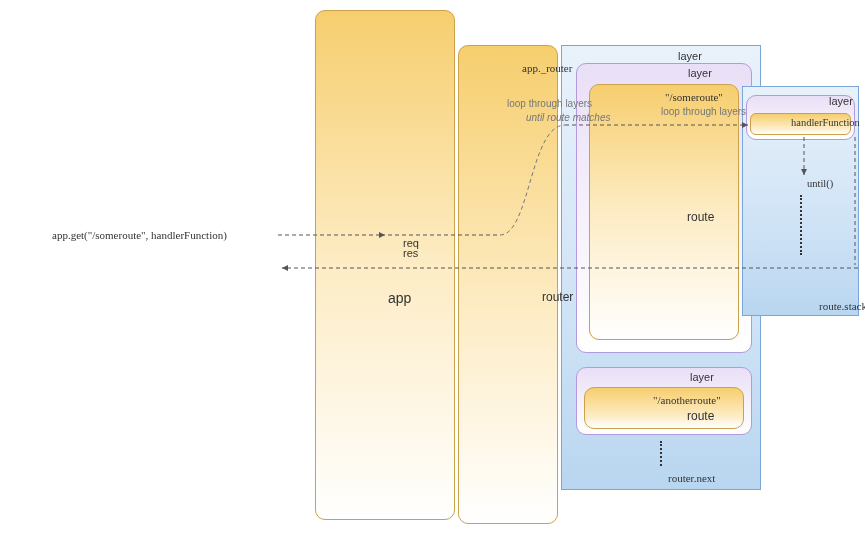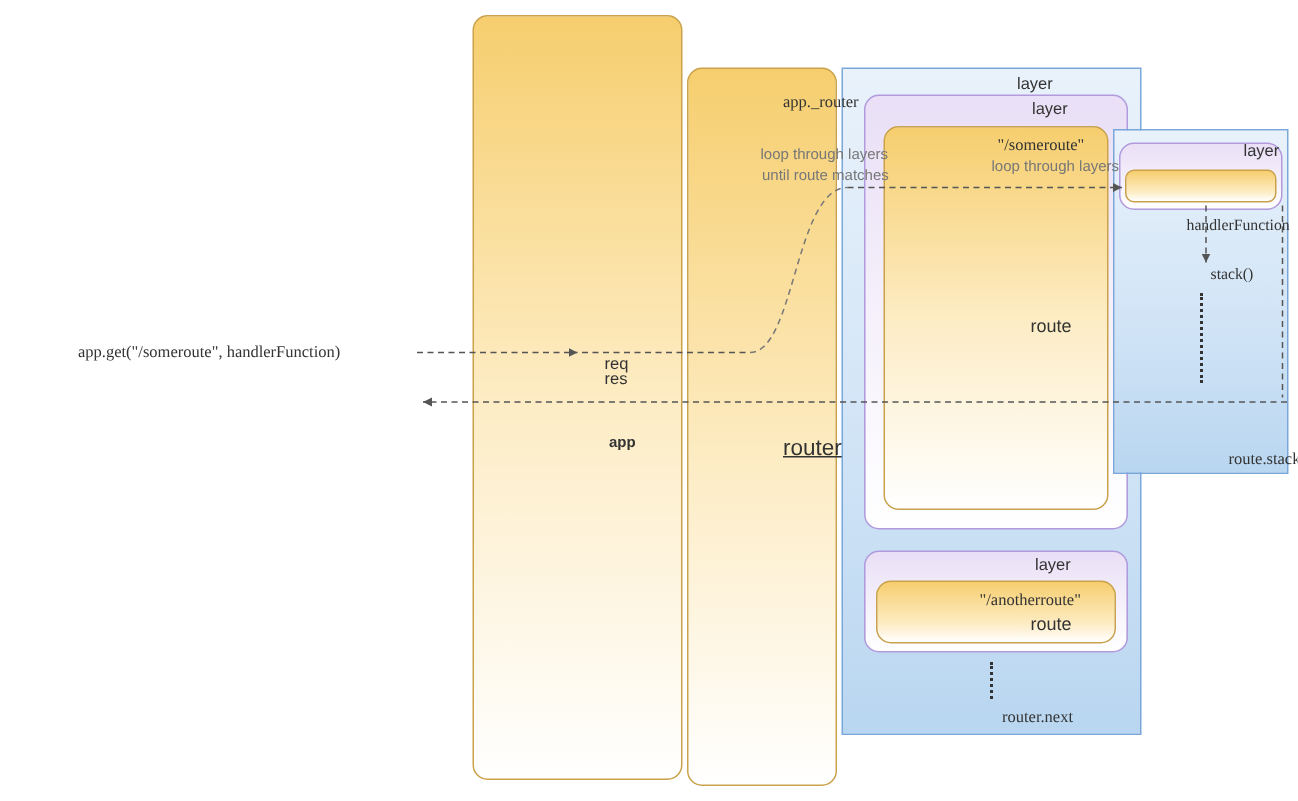--- a/index.html
+++ b/index.html
@@ -102,36 +102,36 @@
 <div id="route1" class="box"></div>
 <div id="route-stack" class="box"></div>
 <div id="layer-inner" class="box"></div>
 <div id="handler-box" class="box"></div>
 <div id="layer2" class="box"></div>
 <div id="route2" class="box"></div>
 
 <div class="label" style="left:363px; top:237px;">req</div>
 <div class="label" style="left:363px; top:247px;">res</div>
 
-<div class="label" style="left:366px; top:290px; font-size:10px;font-weight:bold;">app</div>
-<div class="label" style="left:482px; top:290px; font-size:15px;text-decoration:underline;">router</div>
+<div class="label" style="left:348px; top:290px; font-size:14px;">app</div>
+<div class="label" style="left:502px; top:290px; font-size:12px;">router</div>
 <div class="label mono" style="left:482px; top:62px;">app._router</div>
 
 <div class="label small" style="left:467px; top:98px;">loop through layers</div>
-<div class="label small" style="left:468px; top:112px;">until route matches</div>
+<div class="label small" style="left:486px; top:112px;font-style:italic;">until route matches</div>
 
 <div class="label" style="left:638px; top:50px;">layer</div>
 <div class="label" style="left:648px; top:67px;">layer</div>
 <div class="label mono" style="left:625px; top:91px;">"/someroute"</div>
 <div class="label small" style="left:621px; top:106px;">loop through layers</div>
 <div class="label" style="left:647px; top:210px; font-size:12px;">route</div>
 
 <div class="label" style="left:789px; top:95px;">layer</div>
-<div class="label mono" style="left:751px; top:117px; font-size:10.5px;margin-top:28px;">handlerFunction</div>
-<div class="label mono" style="left:767px; top:178px; font-size:10.5px;">stack()</div>
+<div class="label mono" style="left:751px; top:117px; font-size:10.5px;">handlerFunction</div>
+<div class="label mono" style="left:767px; top:178px; font-size:10.5px;">until()</div>
 <div class="label mono" style="left:779px; top:300px;">route.stack</div>
 
 <div class="label" style="left:650px; top:371px;">layer</div>
 <div class="label mono" style="left:613px; top:394px;">"/anotherroute"</div>
 <div class="label" style="left:647px; top:409px; font-size:12px;">route</div>
 <div class="label mono" style="left:628px; top:472px;">router.next</div>
 
 <div class="vdot" style="left:800px; top:195px; height:60px;"></div>
 <div class="vdot" style="left:660px; top:441px; height:25px;"></div>
 

